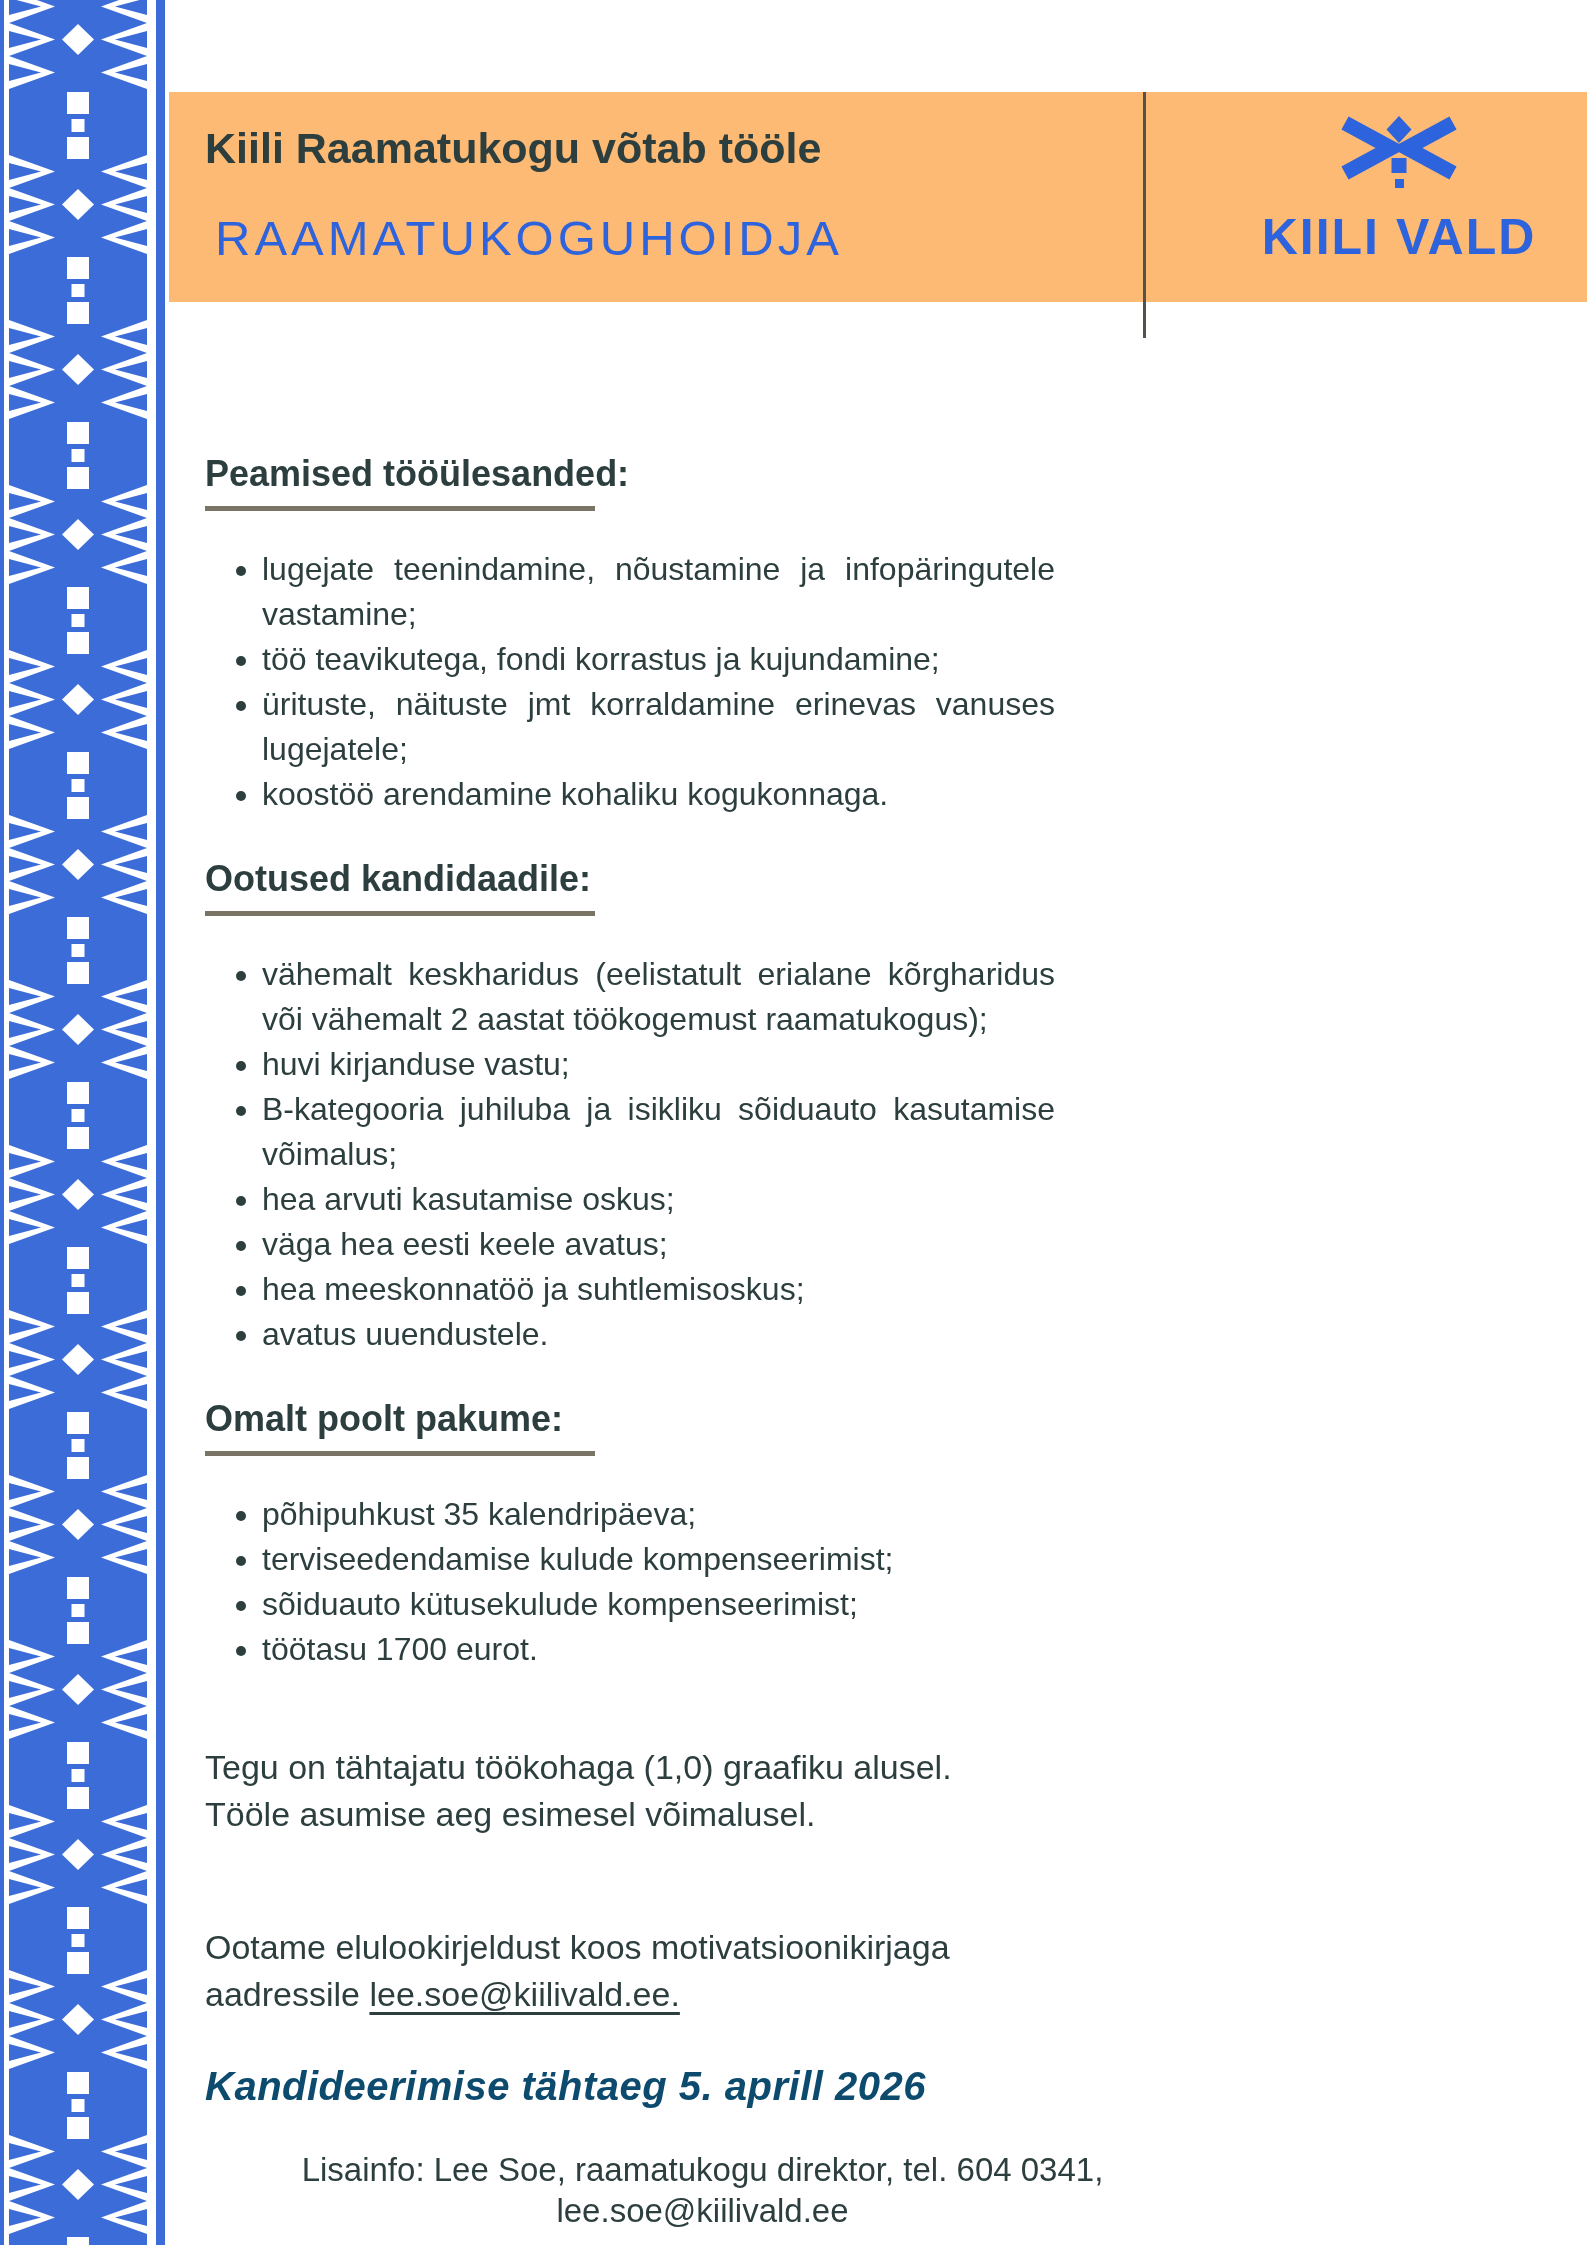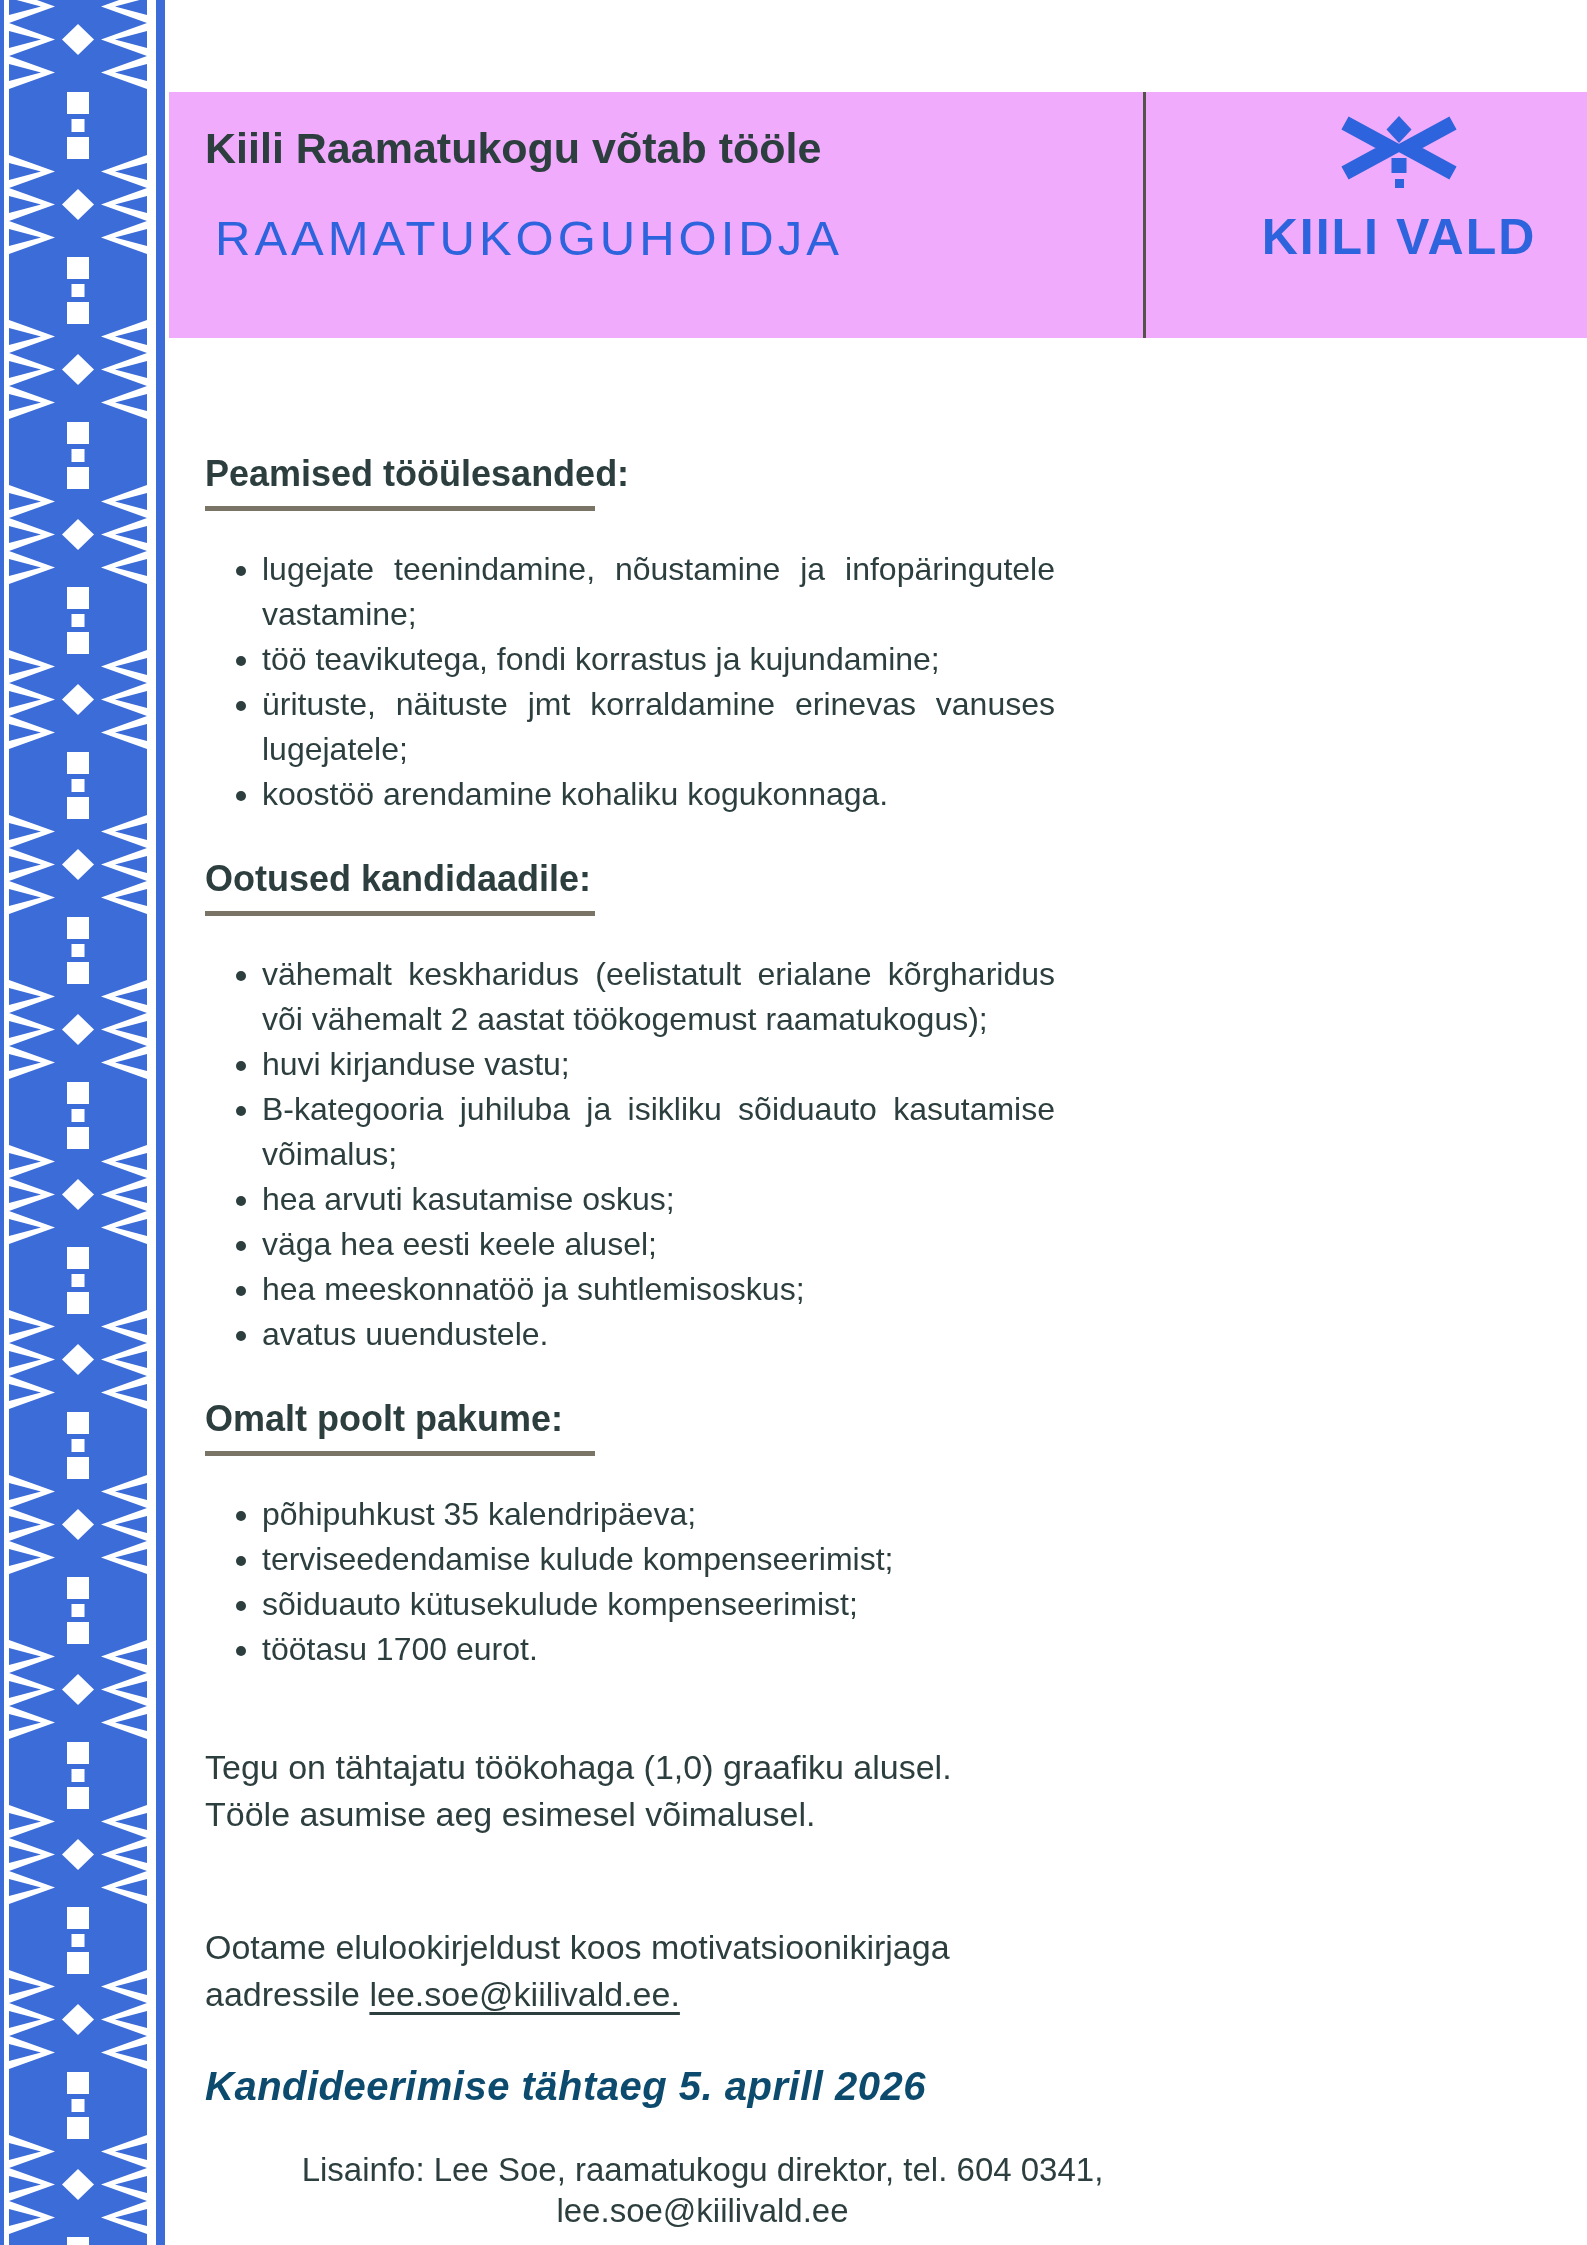--- a/index.html
+++ b/index.html
@@ -4,22 +4,22 @@
 <style>
   html,body{margin:0;padding:0;}
   body{
     width:1587px;height:2245px;position:relative;background:#ffffff;
     font-family:"Liberation Sans", sans-serif;color:#2d3e3e;overflow:hidden;
   }
   
   .band{position:absolute;left:0;top:0;width:165px;height:2245px;}
   
   .header-box{
-    position:absolute;left:169px;top:92px;right:0;height:246px;
-    background:#f0abfc;
+    position:absolute;left:169px;top:92px;right:0;height:210px;
+    background:#fdba74;
   }
   .title1{
     position:absolute;left:36px;top:32px;
     font-size:43px;font-weight:bold;color:#2d3e3e;letter-spacing:0px;
   }
   .title2{
     position:absolute;left:46px;top:118px;
     font-size:49px;font-weight:normal;color:#2d63dc;letter-spacing:4px;
   }
   .header-divider{
@@ -129,21 +129,21 @@
   </div>
 
   <div class="sec2">
     <div class="section-heading">Ootused kandidaadile:</div>
     <div class="heading-rule"></div>
     <ul class="bullets">
       <li>vähemalt keskharidus (eelistatult erialane kõrgharidus või vähemalt 2 aastat töökogemust raamatukogus);</li>
       <li>huvi kirjanduse vastu;</li>
       <li>B-kategooria juhiluba ja isikliku sõiduauto kasutamise võimalus;</li>
       <li>hea arvuti kasutamise oskus;</li>
-      <li>väga hea eesti keele alusel;</li>
+      <li>väga hea eesti keele avatus;</li>
       <li>hea meeskonnatöö ja suhtlemisoskus;</li>
       <li>avatus uuendustele.</li>
     </ul>
   </div>
 
   <div class="sec3">
     <div class="section-heading">Omalt poolt pakume:</div>
     <div class="heading-rule"></div>
     <ul class="bullets">
       <li>põhipuhkust 35 kalendripäeva;</li>

